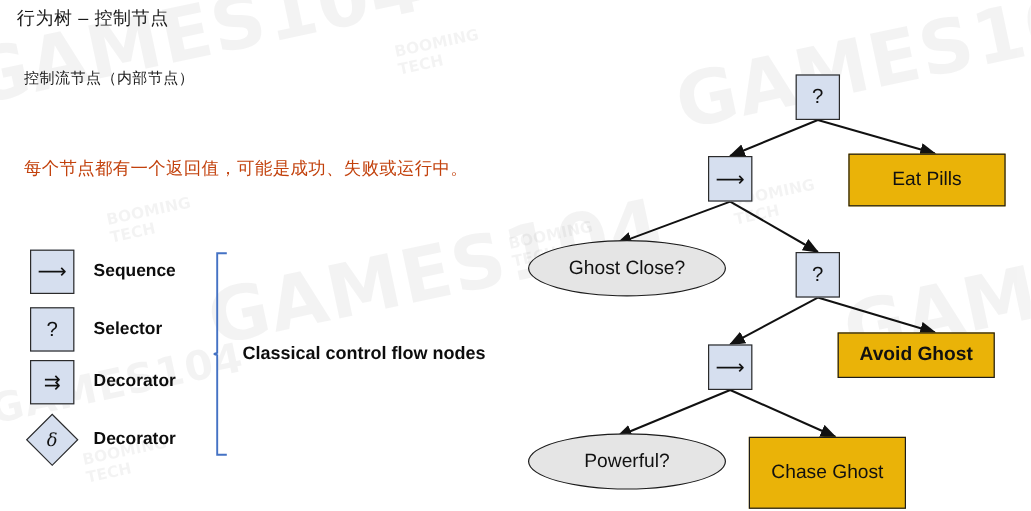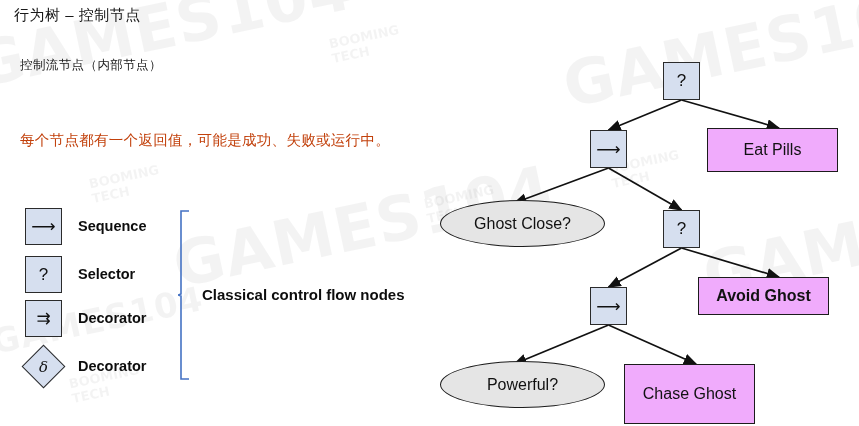--- a/index.html
+++ b/index.html
@@ -154,21 +154,21 @@
   }
   .node-ctrl {
     background: #d6dfef;
     border: 1.6px solid #2b2b2b;
     width: 37px;
     height: 38px;
     font-size: 17px;
     color: #111;
   }
   .node-action {
-    background: #f0abfc;
+    background: #eab308;
     border: 1.6px solid #1c1c1c;
     font-size: 16px;
     color: #111;
   }
   .node-cond {
     background: #e5e5e5;
     border: 1.6px solid #1c1c1c;
     border-radius: 50%;
     font-size: 16px;
     color: #111;

